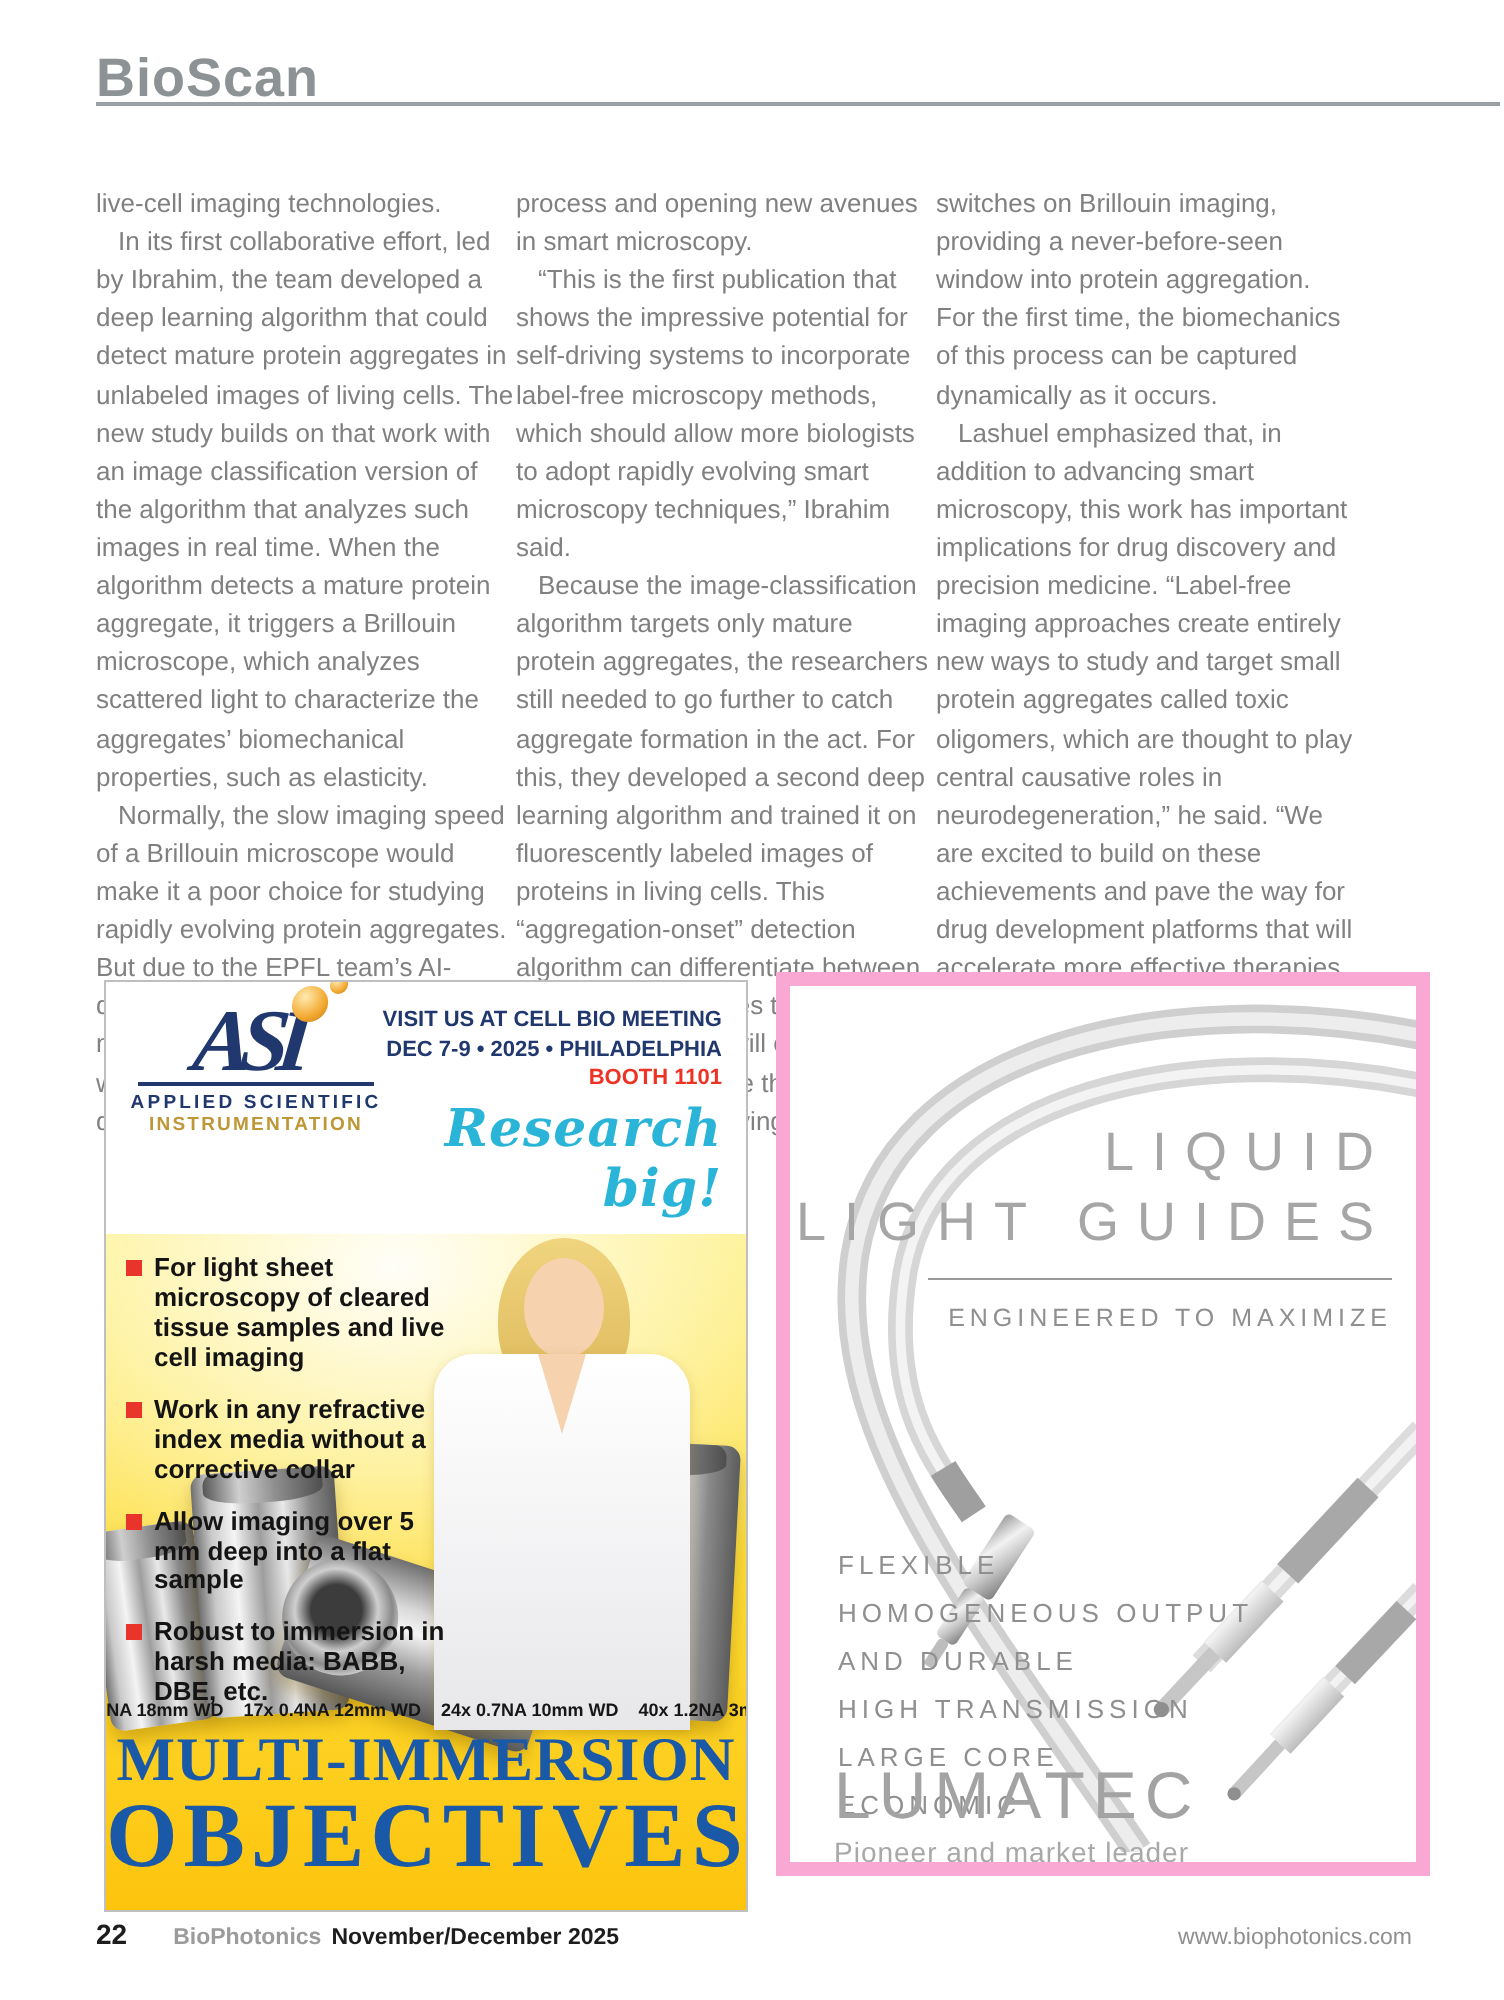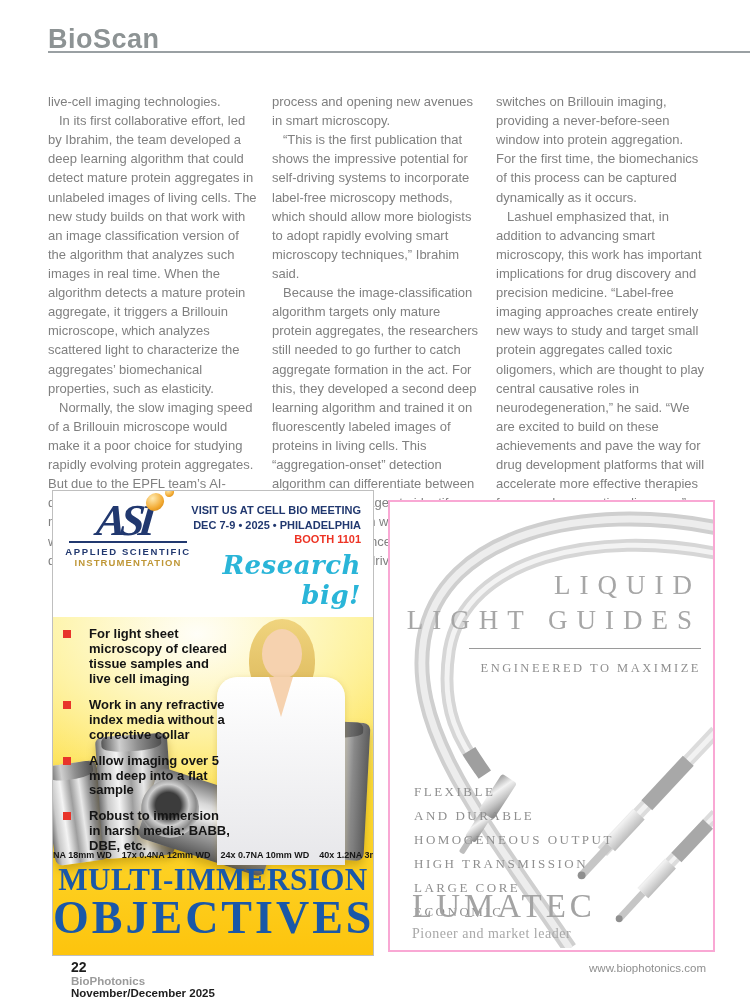--- a/index.html
+++ b/index.html
@@ -5,21 +5,21 @@
   * { margin:0; padding:0; box-sizing:border-box; }
   html,body { background:#ffffff; }
   body { font-family:"Liberation Sans", sans-serif; }
   .page { position:relative; width:752px; height:1000px; background:#ffffff; overflow:hidden; margin:0 auto; }
 
   
   .hdr-title { position:absolute; left:48px; top:24px; font-size:27px; font-weight:700; color:#8d9394; letter-spacing:.5px; }
   .hdr-rule { position:absolute; left:48px; width:702px; top:51px; height:2px; background:#9aa0a3; }
 
   
-  .columns { position:absolute; left:48px; top:92px; width:658px; display:flex; gap:14px; }
+  .columns { position:absolute; left:48px; top:92px; width:658px; display:flex; }
   .col { width:210px; font-size:13px; line-height:1.47; color:#808080; }
   .col p { margin:0; }
   .col p + p { text-indent:11px; }
   .col i { font-style:italic; }
 
   
   .asi-ad { position:absolute; left:52px; top:490px; width:322px; height:466px; background:#fff; border:1px solid #bfbfbf; overflow:hidden; }
   .asi-top { display:flex; padding:10px 8px 0 12px; }
   .asi-logo { width:126px; text-align:center; position:relative; }
   .asi-mono { display:inline-block; position:relative; font-family:"Liberation Serif", serif; font-style:italic; font-weight:700; font-size:44px; line-height:.92; color:#21386f; letter-spacing:-6px; transform:skewX(-6deg); padding-right:10px; }
@@ -31,21 +31,21 @@
   .asi-l2 { font-size:9.5px; font-weight:700; color:#bf9737; letter-spacing:1.1px; white-space:nowrap; }
   .asi-event { flex:1; text-align:right; padding-right:4px; padding-top:2px; }
   .ev { font-size:11px; font-weight:700; color:#21386f; line-height:1.32; }
   .booth { font-size:11px; font-weight:700; color:#ed3324; line-height:1.32; }
   .asi-tagline { font-family:"DejaVu Serif", serif; font-style:italic; font-weight:700; font-size:26px; color:#2ab5d8; margin-top:3px; letter-spacing:.5px; }
   .asi-url { position:absolute; left:0; width:100%; top:102px; text-align:center; color:#e8342a; font-weight:700; font-size:14.5px; letter-spacing:2.5px; }
   .asi-yellow { position:absolute; left:0; right:0; top:126px; bottom:0;
     background: radial-gradient(120% 80% at 45% 5%, rgba(255,255,255,.95), rgba(255,250,205,.65) 38%, rgba(253,220,40,0) 70%),
                 linear-gradient(180deg,#fdeb72 0%, #fdda32 55%, #fdc40d 100%); }
   .asi-bullets { position:absolute; left:10px; top:10px; width:168px; list-style:none; z-index:4; }
-  .asi-bullets li { display:flex; gap:18px; font-size:13px; font-weight:700; color:#141414; line-height:1.15; margin-bottom:11px; }
+  .asi-bullets li { display:flex; gap:6px; font-size:13px; font-weight:700; color:#141414; line-height:1.15; margin-bottom:11px; }
   .sq { flex:none; width:8px; height:8px; background:#e8342a; margin-top:3px; }
   
   .asi-photo { position:absolute; right:0; top:0; width:210px; height:248px; z-index:2; }
   .hair { position:absolute; right:58px; top:2px; width:66px; height:82px; background:linear-gradient(#f0d47e,#dcb85a); border-radius:50% 50% 46% 46%; }
   .face { position:absolute; right:71px; top:12px; width:40px; height:50px; background:#f6d2af; border-radius:50%; }
   .coat { position:absolute; right:28px; top:60px; width:128px; height:188px; background:linear-gradient(180deg,#ffffff,#e7e7ea); border-radius:20px 20px 0 0; box-shadow:0 2px 6px rgba(150,110,0,.25); }
   .coat::before { content:""; position:absolute; left:52px; top:0; width:24px; height:40px; background:#f6d2af; clip-path:polygon(0 0,100% 0,50% 100%); }
   .obj { position:absolute; border-radius:7px;
     background:linear-gradient(90deg,#6f6f6f 0%,#c9c9c9 12%,#f4f4f4 28%,#9e9e9e 46%,#e9e9e9 63%,#8a8a8a 82%,#5c5c5c 100%);
     box-shadow:0 5px 9px rgba(130,95,0,.35); }
@@ -57,35 +57,35 @@
         background:linear-gradient(180deg,#6f6f6f,#d9d9d9 30%,#f4f4f4 45%,#9e9e9e 70%,#585858); }
   .o4::before { content:""; position:absolute; left:-6px; top:8px; width:58px; height:58px; border-radius:50%;
         background:radial-gradient(circle at 45% 45%, #3c3c3c 28%, #cfcfcf 46%, #8a8a8a 62%, #e9e9e9 78%, #777 100%); }
   .asi-specs { position:absolute; left:0; width:100%; top:233px; display:flex; justify-content:center; align-items:center; gap:5px; z-index:5; }
   .asi-specs span.txt { font-size:9px; font-weight:700; color:#161616; white-space:nowrap; }
   .rsq { width:5px; height:5px; background:#e8342a; }
   .asi-prod1 { position:absolute; left:0; width:100%; top:245px; text-align:center; font-family:"Liberation Serif", serif; font-weight:700; font-size:31px; color:#1a58a8; letter-spacing:.5px; z-index:5; }
   .asi-prod2 { position:absolute; left:0; width:100%; top:278px; text-align:center; font-family:"Liberation Serif", serif; font-weight:700; font-size:46px; line-height:1; color:#1a58a8; letter-spacing:3px; z-index:5; }
 
   
-  .lum-ad { position:absolute; left:388px; top:500px; width:327px; height:452px; background:#fff; border:2px solid #f9a8d4; overflow:hidden;font-family:Liberation Serif, serif; }
+  .lum-ad { position:absolute; left:388px; top:486px; width:327px; height:452px; background:#fff; border:7px solid #f9a8d4; overflow:hidden; }
   .lum-svg { position:absolute; inset:0; z-index:1; }
   .lum-title { position:absolute; right:12px; top:66px; text-align:right; z-index:3; }
   .lum-t { font-size:27px; font-weight:400; color:#a6a6a6; letter-spacing:9px; line-height:1.3; white-space:nowrap; }
   .lum-rule { height:1px; background:#9a9a9a; width:232px; margin:10px 0 9px auto; }
   .lum-s { font-size:12.5px; color:#8f8f8f; letter-spacing:2.5px; line-height:1.75; white-space:nowrap; }
   .lum-features { position:absolute; left:24px; top:278px; z-index:3; }
   .lum-features div { font-size:13px; color:#8f8f8f; letter-spacing:2.5px; line-height:24px; white-space:nowrap; }
   .lum-brandblk { position:absolute; left:22px; top:386px; z-index:3; }
   .lum-brand { font-size:33px; font-weight:400; color:#a3a3a3; letter-spacing:4px; }
   .lum-tag { font-size:14px; color:#a8a8a8; margin-top:1px; letter-spacing:.5px; }
 
   
   .pfooter { position:absolute; left:48px; right:46px; top:959px; display:flex; justify-content:space-between; align-items:baseline; }
-  .f-left { display:flex; align-items:baseline;flex-direction:column; }
+  .f-left { display:flex; align-items:baseline; }
   .f-page { font-size:14px; font-weight:700; color:#1d1d1d; }
   .f-mag { font-size:11.5px; font-weight:700; color:#9b9b9b; margin-left:23px; }
   .f-issue { font-size:11.5px; font-weight:700; color:#1d1d1d; margin-left:5px; }
   .f-site { font-size:11.5px; font-weight:400; color:#8f8f8f; }
 </style>
 </head>
 <body>
 
 <div class="page">
 
@@ -210,22 +210,22 @@
 
     <div class="lum-title">
       <div class="lum-t">LIQUID</div>
       <div class="lum-t">LIGHT GUIDES</div>
       <div class="lum-rule"></div>
       <div class="lum-s">ENGINEERED TO MAXIMIZE</div>
     </div>
 
     <div class="lum-features">
       <div>FLEXIBLE</div>
+      <div>HOMOGENEOUS OUTPUT</div>
       <div>AND DURABLE</div>
-      <div>HOMOGENEOUS OUTPUT</div>
       <div>HIGH TRANSMISSION</div>
       <div>LARGE CORE</div>
       <div>ECONOMIC</div>
     </div>
 
     <div class="lum-brandblk">
       <div class="lum-brand">LUMATEC</div>
       <div class="lum-tag">Pioneer and market leader</div>
     </div>
   </section>

